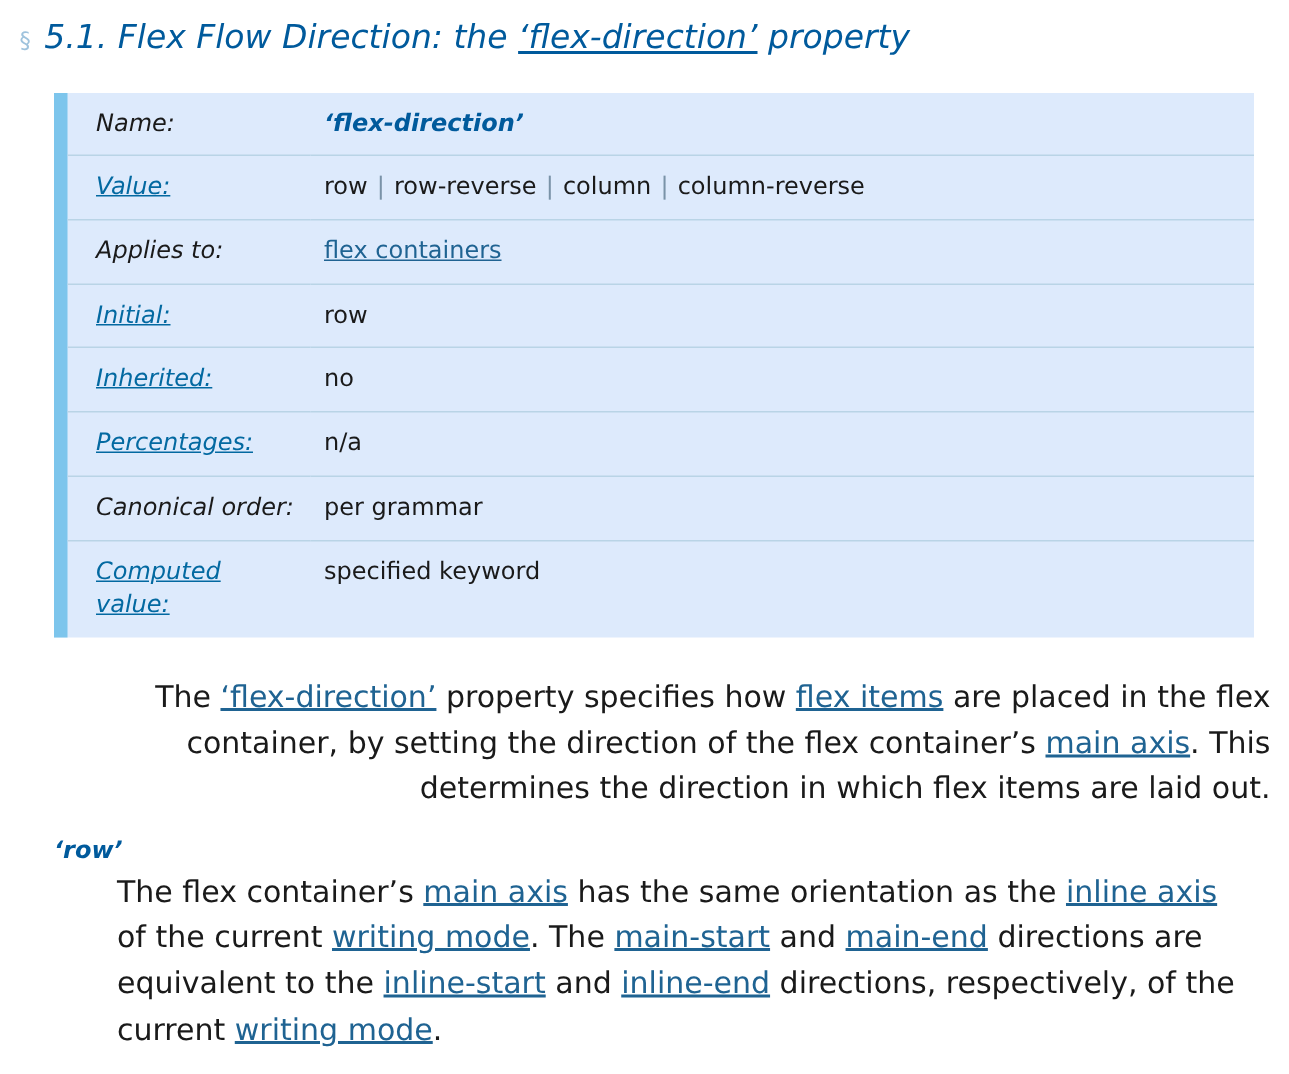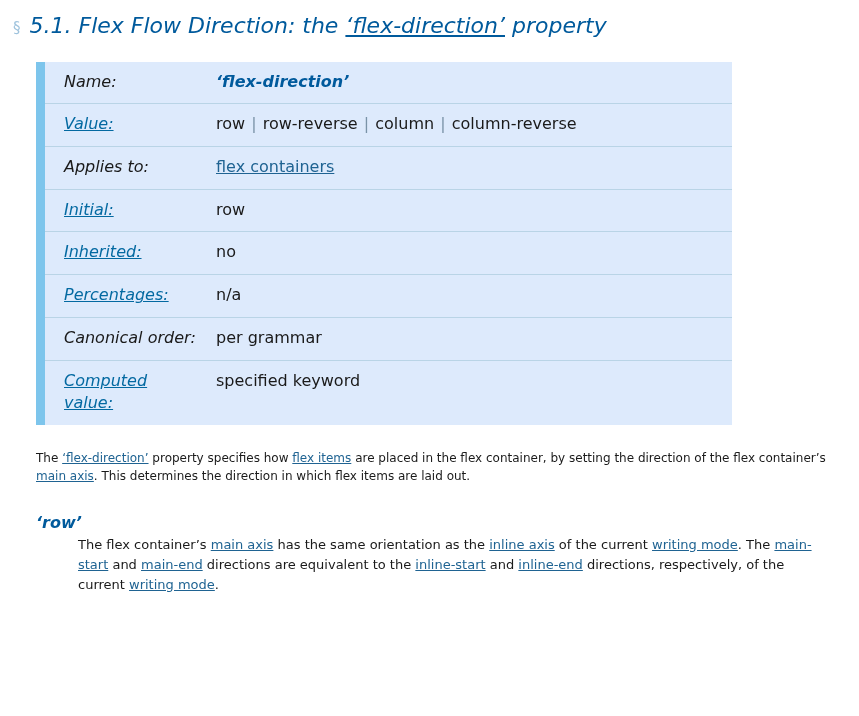--- a/index.html
+++ b/index.html
@@ -51,21 +51,21 @@
 
   
   .propdef-wrap {
     margin: 21px 0 0 0;
     padding-left: 36px;
     padding-right: 24px;
   }
   .propdef {
     background: #ddeafc;
     border-left: 9px solid #7dc5ec;
-    width: 696px;
+    width: 800px;
     box-sizing: border-box;
   }
   table.propdef-table {
     border-collapse: collapse;
     width: 100%;
     table-layout: fixed;
   }
   table.propdef-table th,
   table.propdef-table td {
     text-align: left;
@@ -106,53 +106,53 @@
     font-style: italic;
   }
   .grammar-bar {
     color: #7a93a8;
     padding: 0 1px;
   }
 
   
   .prose {
     margin: 0;
-    padding: 24px 30px 0 36px;
-    font-size: 12px;
+    padding: 24px 12px 0 36px;
+    font-size: 20px;
     line-height: 1.53;
     color: #1a1a1a;
-    text-align: left;
+    text-align: right;
   }
   .prose a,
   .dd-text a {
     color: #1f6392;
     text-decoration: underline;
   }
   .prose a.propname,
   .dd-text a.propname {
     color: #1f6392;
   }
 
   dl.value-defs {
-    margin: 25px 0 0 0;
+    margin: 14px 0 0 0;
     padding: 0 30px 0 36px;
   }
   dl.value-defs dt {
     margin: 0;
     padding: 0;
     font-weight: bold;
     font-style: italic;
     color: #005a9c;
     font-size: 16px;
     line-height: 1.5;
   }
   dl.value-defs dd {
     margin: 0 0 0 42px;
     padding: 0;
-    font-size: 13px;
+    font-size: 20px;
     line-height: 1.53;
     color: #1a1a1a;
   }
 </style>
 </head>
 <body>
 
 <div>
 
   <h3 class="section-heading">

